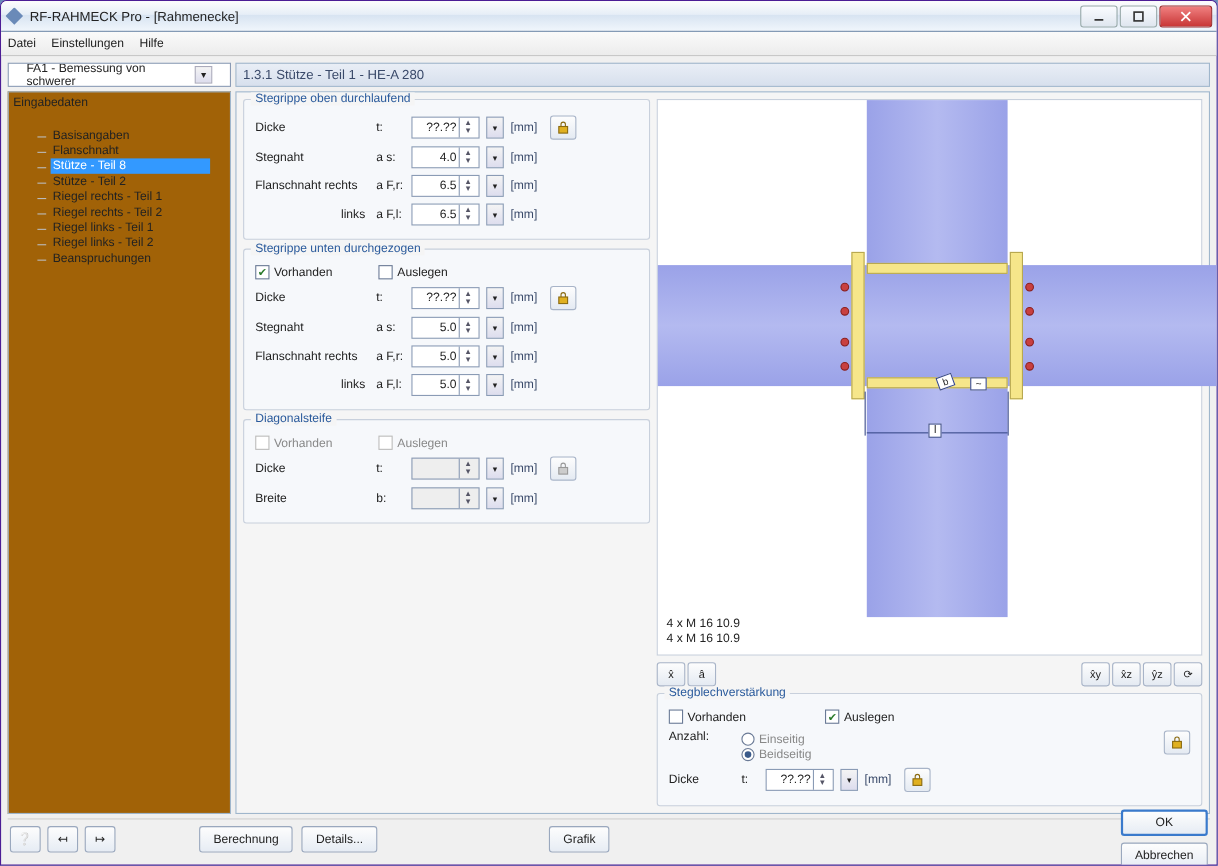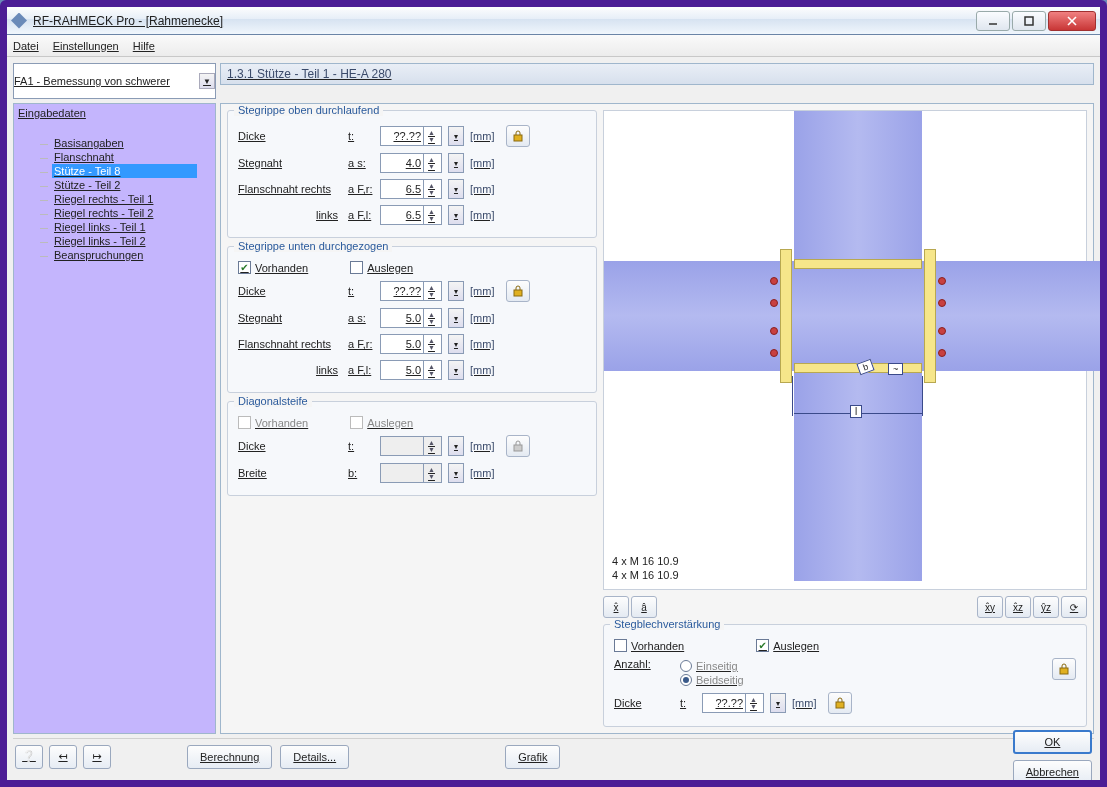--- a/index.html
+++ b/index.html
@@ -14,24 +14,24 @@
   --field-border:#8a9bb5;
   --text:#222;
   --muted:#888;
   --group-title:#2a5a9c;
 }
 *{box-sizing:border-box;font-family:Tahoma,Segoe UI,sans-serif;font-size:11px;color:var(--text);}
 html,body{margin:0;padding:0;background:#6a8ab8;}
 .window{
   width:1107px;height:787px;
   background:var(--bg);
-  border:7px solid #4c1d95;
+  border:1px solid #4c1d95;
   border-radius:6px 6px 0 0;
   overflow:hidden;
-  display:flex;flex-direction:column;text-decoration:underline;
+  display:flex;flex-direction:column;
 }
 .titlebar{
   height:28px;
   background:linear-gradient(#fdfdfd,#e6eef7 45%,#d7e3f1 46%,#f0f6fc);
   border-bottom:1px solid #6a84a6;
   display:flex;align-items:center;padding:0 4px;gap:6px;
 }
 .titlebar .app-icon{width:16px;height:16px;background:#6a8ab8;clip-path:polygon(0 50%,50% 0,100% 50%,50% 100%);}
 .title-text{flex:1;font-size:12px;}
 .win-btns{display:flex;gap:0;}
@@ -41,31 +41,31 @@
 .menubar{height:22px;background:linear-gradient(#fafafa,#ececec);border-bottom:1px solid #c8c8c8;display:flex;align-items:center;padding:0 6px;gap:14px;}
 .menubar span{cursor:default;}
 .body{
   flex:1;display:grid;
   grid-template-columns:203px 1fr;
   grid-template-rows:auto 1fr auto;
   gap:4px;padding:6px;
 }
 .combo{
   grid-column:1;grid-row:1;
-  height:36px;border:1px solid #8a9bb5;background:#fff;display:flex;align-items:center;padding:0 0;justify-content:space-between;font-size:11px;overflow:hidden;
+  height:22px;border:1px solid #8a9bb5;background:#fff;display:flex;align-items:center;padding:0 16px;justify-content:space-between;font-size:11px;overflow:hidden;
 }
 .combo .chev{width:16px;height:16px;border:1px solid #aab;background:linear-gradient(#f4f4f4,#dde);display:flex;align-items:center;justify-content:center;font-size:8px;}
 .content-header{
   grid-column:2;grid-row:1;height:22px;
   background:linear-gradient(#e9eef6,#d7e0ed);
   border:1px solid var(--border);padding:0 6px;display:flex;align-items:center;color:#3a4a6a;font-size:12px;
 }
 .tree{
   grid-column:1;grid-row:2;
-  border:1px solid var(--border);background:#c4b5fd;padding:2px;overflow:auto;
+  border:1px solid var(--border);background:#a16207;padding:2px;overflow:auto;
 }
 .tree .root{font-size:11px;padding:1px 2px;}
 .tree ul{list-style:none;margin:16px;padding:0 0 0 20px;}
 .tree li{padding:1px 2px;white-space:nowrap;position:relative;}
 .tree li::before{content:"";position:absolute;left:-12px;top:8px;width:8px;height:1px;background:#bbb;}
 .tree li.sel{background:var(--blue-sel);color:#fff;}
 .content{
   grid-column:2;grid-row:2;
   border:1px solid var(--border);background:var(--panel-bg);
   display:grid;grid-template-columns:370px 1fr;gap:6px;padding:6px;

